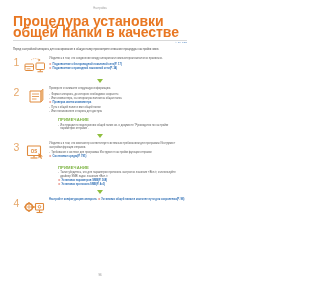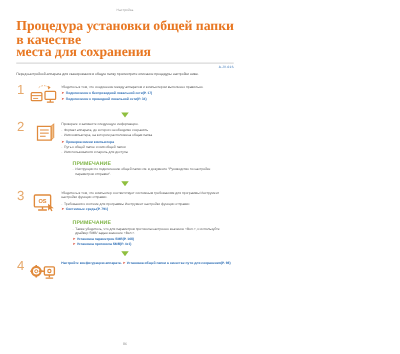--- a/index.html
+++ b/index.html
@@ -21,25 +21,24 @@
     font-size: 2.6px;
     color: #9a9a9a;
     letter-spacing: .1px;
     padding-top: 7px;
   }
 
   
   .title-block { padding: 6px 12px 0 13px; }
   .title {
     color: #E87722;
-    font-size: 11px;
+    font-size: 14px;
     font-weight: bold;
     line-height: 10.6px;
     letter-spacing: -.05px;
-    font-family: Liberation Serif, serif;
   }
   .title-rule {
     margin: 2.5px 13px 0 13px;
     height: .5px;
     background: #d9d9d9;
   }
 
   
   .docid-row {
     display: flex; justify-content: flex-end;
@@ -175,21 +174,20 @@
 </style>
 </head>
 <body>
 
 <div class="page">
 
   <div class="running-header">Настройка</div>
 
   <div class="title-block">
     <div class="title">Процедура установки общей папки в качестве</div>
-    <div class="title">места для сохранения</div>
   </div>
   <div class="title-rule"></div>
   <div class="docid-row">
     <span class="docid">A-JX-01S</span>
   </div>
 
   <div class="intro">Перед настройкой аппарата для сканирования в общую папку просмотрите описание процедуры настройки ниже.</div>
 
   <div class="steps">
 

